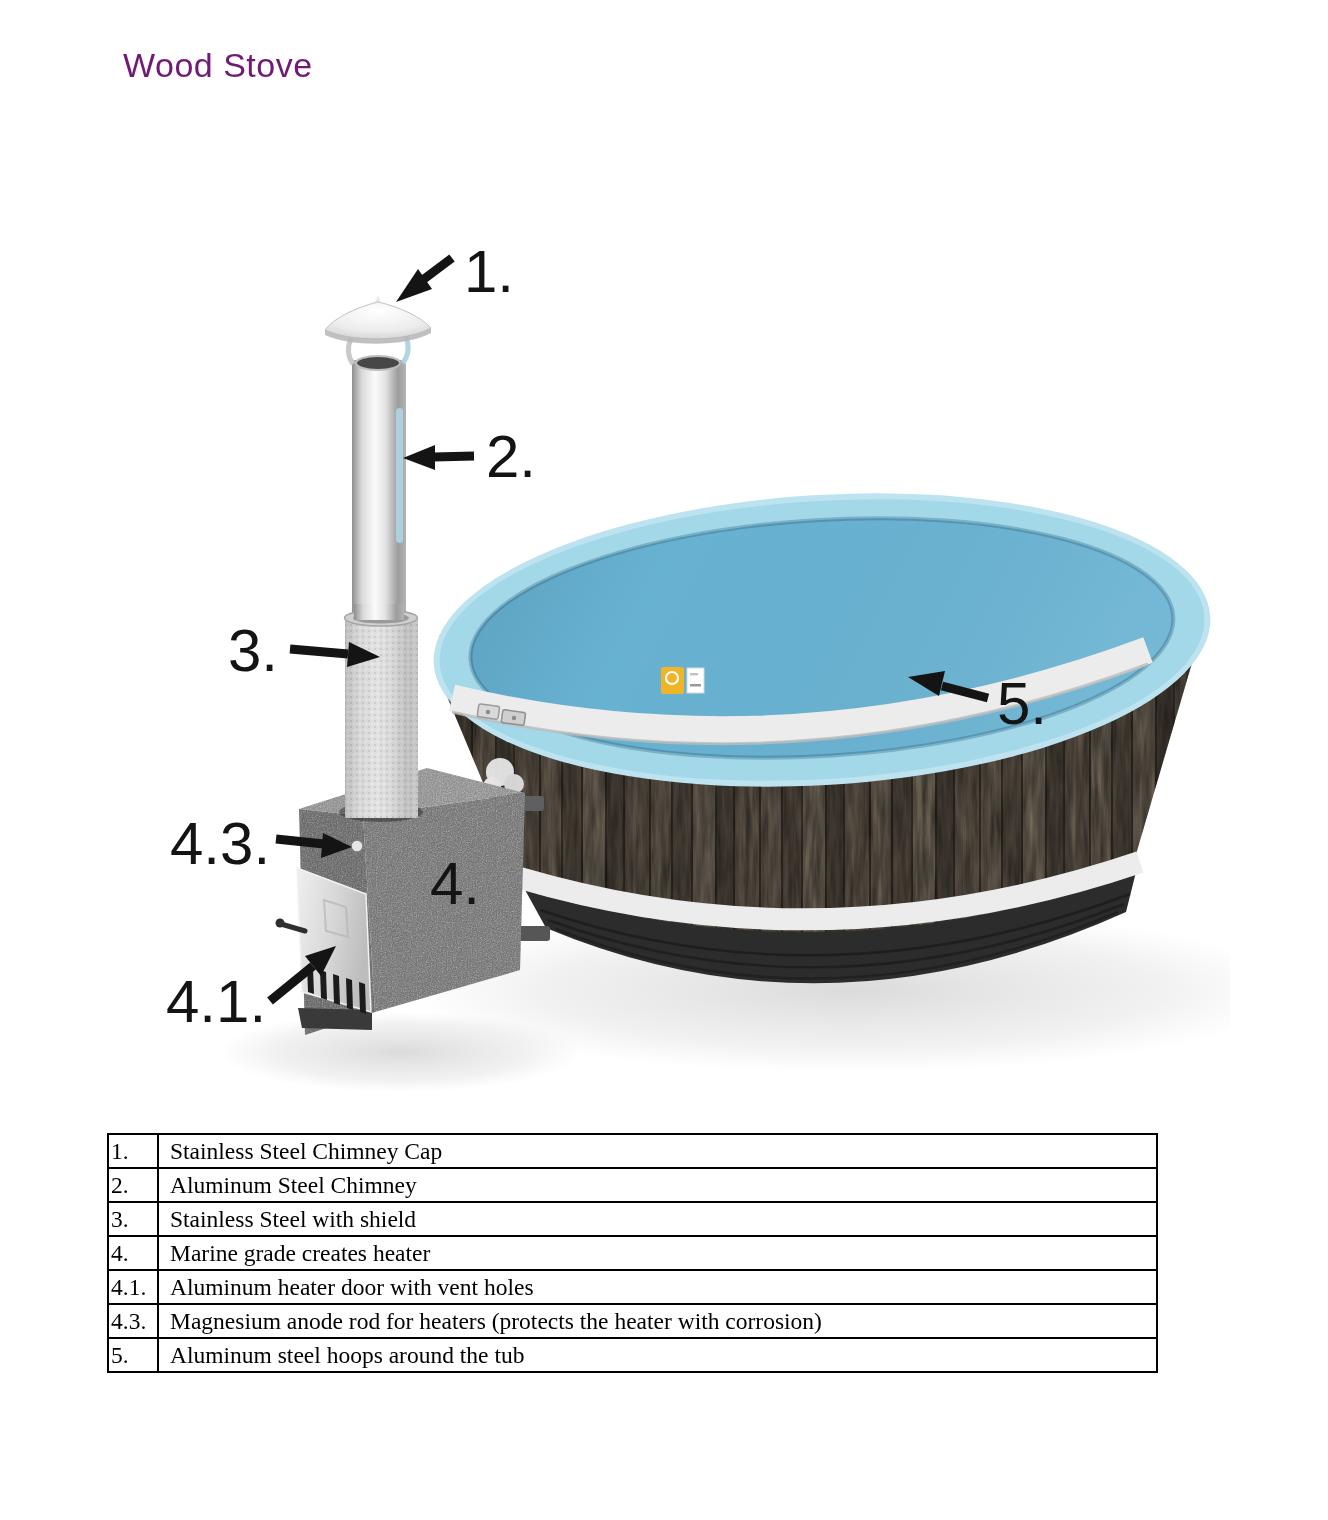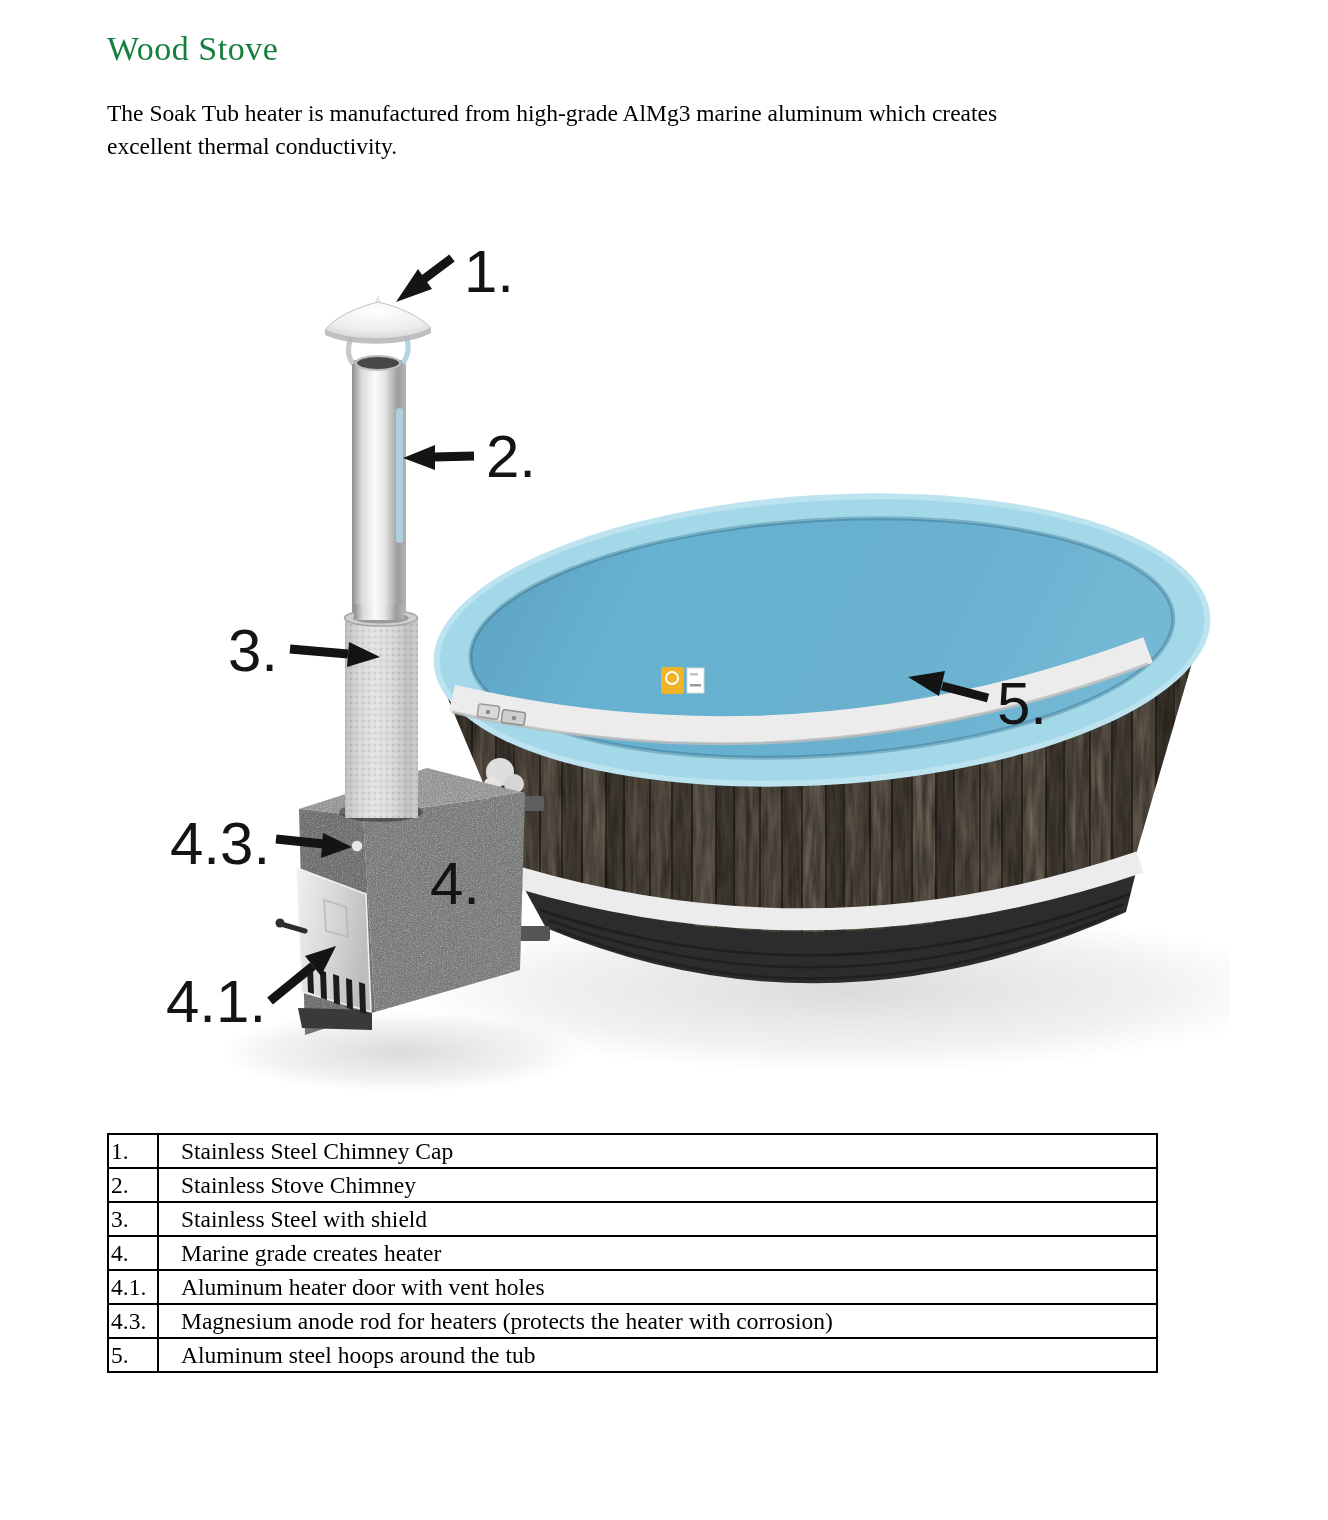--- a/index.html
+++ b/index.html
@@ -1,50 +1,49 @@
 <!DOCTYPE html>
 <html><head>
 <meta charset="utf-8">
 <style>
   html,body{margin:0;padding:0;background:#ffffff;}
   body{width:1328px;height:1520px;font-family:"Liberation Serif",serif;color:#000;}
   .page{position:relative;width:1328px;height:1520px;background:#fff;overflow:hidden;}
   h1.title{
-    position:absolute;left:107px;top:32px;margin:0;
-    font-family:Liberation Serif, serif;font-weight:400;
-    font-size:34px;line-height:34px;color:#15803d;letter-spacing:0.5px;
+    position:absolute;left:107px;top:32px;margin:16px;
+    font-family:Liberation Sans, sans-serif;font-weight:400;
+    font-size:34px;line-height:34px;color:#701a75;letter-spacing:0.5px;
   }
   p.intro{
     position:absolute;left:107px;top:97px;margin:0;width:1130px;
     font-size:23.5px;line-height:33px;color:#000;
   }
   .figure{position:absolute;left:100px;top:200px;width:1130px;height:900px;}
   .figure svg{display:block;width:1130px;height:900px;}
   table.parts{
     position:absolute;left:107px;top:1133px;width:1051px;
     border-collapse:collapse;table-layout:fixed;
     font-size:23.5px;color:#000;
   }
   table.parts td{
     border:2px solid #000;height:32px;vertical-align:middle;
-    padding:0 22px;white-space:nowrap;overflow:hidden;
+    padding:0 11px;white-space:nowrap;overflow:hidden;
   }
   table.parts td.num{width:44px;padding:0 2px;}
   .callout-text{font-family:"Liberation Sans",sans-serif;font-size:60px;fill:#141414;}
   .arrow-line{stroke:#141414;stroke-width:9;fill:none;}
   .arrow-head{fill:#141414;stroke:none;}
 </style>
 </head>
 <body>
 
 <div class="page">
 
   <h1 class="title">Wood Stove</h1>
 
-  <p class="intro"><span>The Soak Tub heater is manufactured from high-grade AlMg3 marine aluminum which creates</span><br><span>excellent thermal conductivity.</span></p>
 
   <div class="figure">
     <svg viewBox="0 0 1130 900" xmlns="http://www.w3.org/2000/svg">
       <defs>
         <linearGradient id="metal" x1="0" y1="0" x2="1" y2="0">
           <stop offset="0" stop-color="#8f8f8f"></stop>
           <stop offset="0.18" stop-color="#d9d9d9"></stop>
           <stop offset="0.42" stop-color="#fbfbfb"></stop>
           <stop offset="0.62" stop-color="#e3e3e3"></stop>
           <stop offset="0.85" stop-color="#9c9c9c"></stop>
@@ -239,21 +238,21 @@
   </div>
 
   <table class="parts">
     <tbody>
       <tr>
         <td class="num">1.</td>
         <td>Stainless Steel Chimney Cap</td>
       </tr>
       <tr>
         <td class="num">2.</td>
-        <td>Stainless Stove Chimney</td>
+        <td>Aluminum Steel Chimney</td>
       </tr>
       <tr>
         <td class="num">3.</td>
         <td>Stainless Steel with shield</td>
       </tr>
       <tr>
         <td class="num">4.</td>
         <td>Marine grade creates heater</td>
       </tr>
       <tr>

